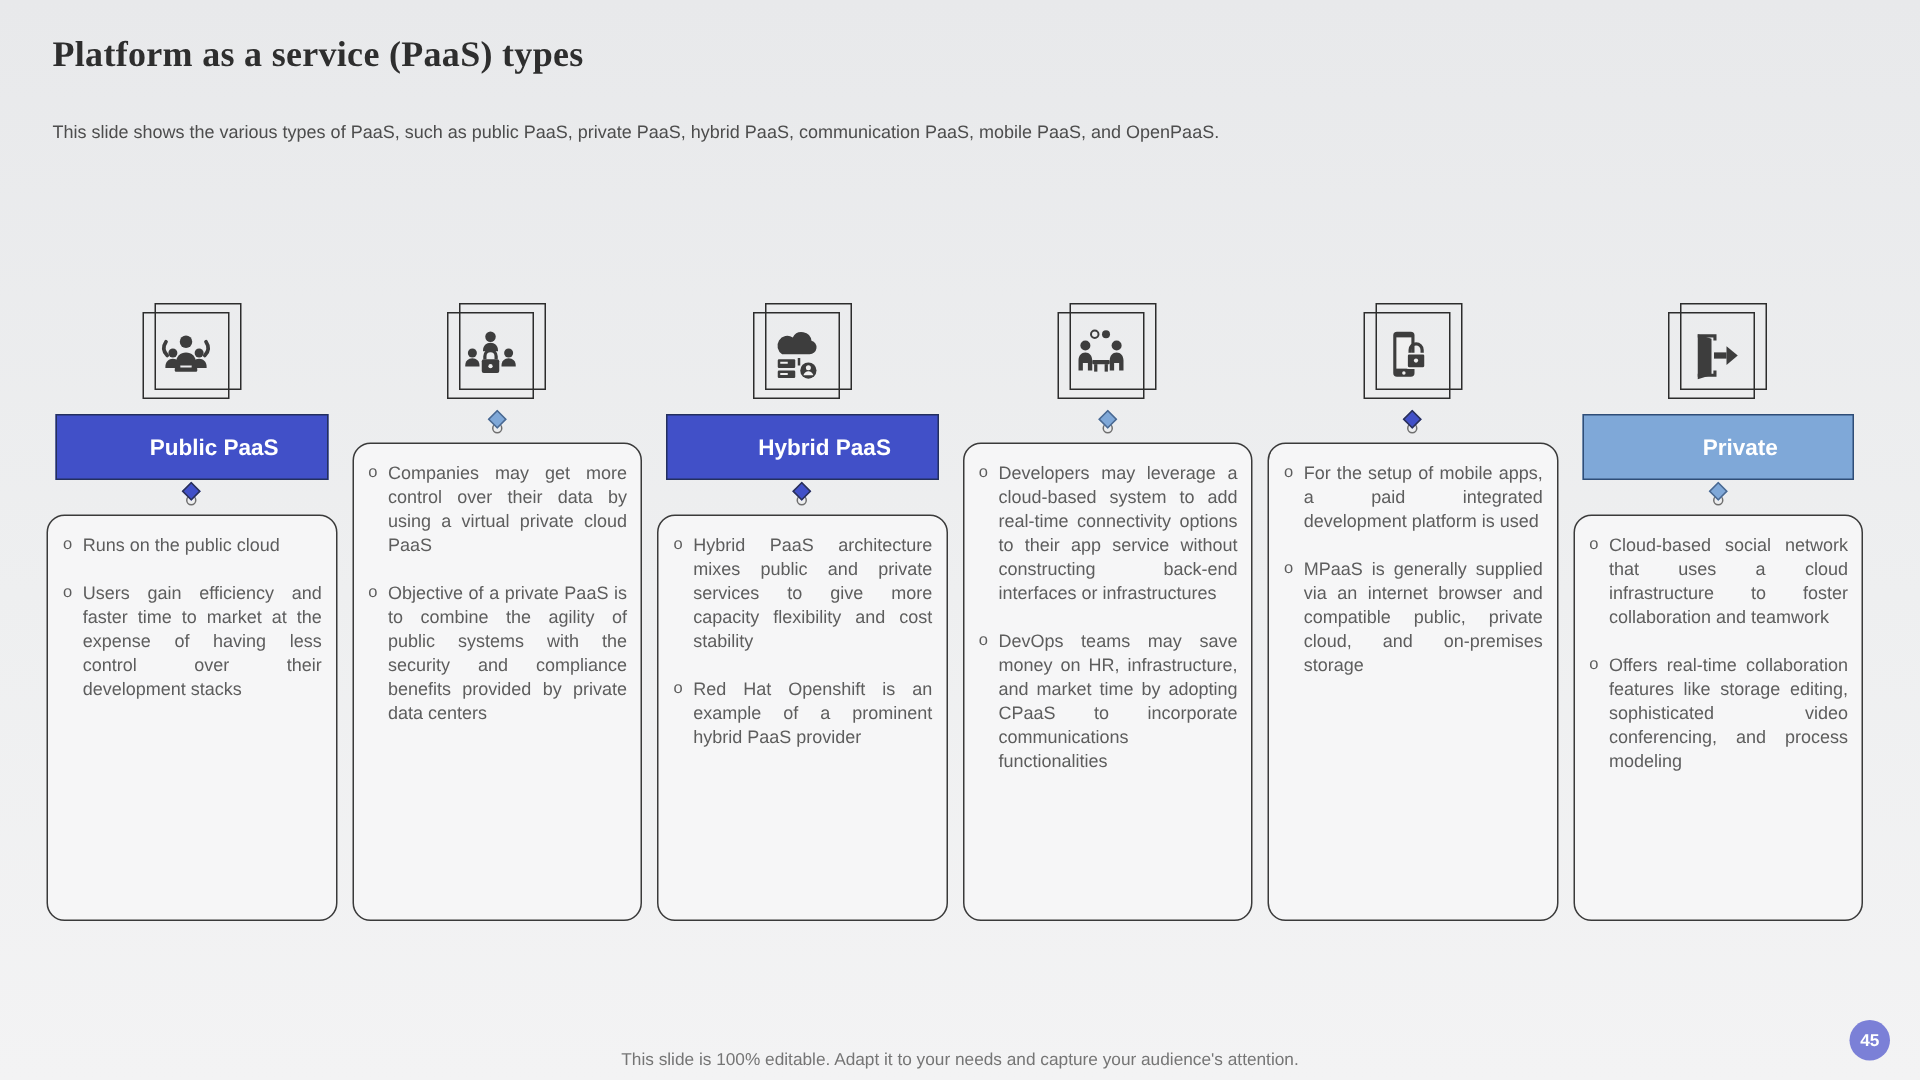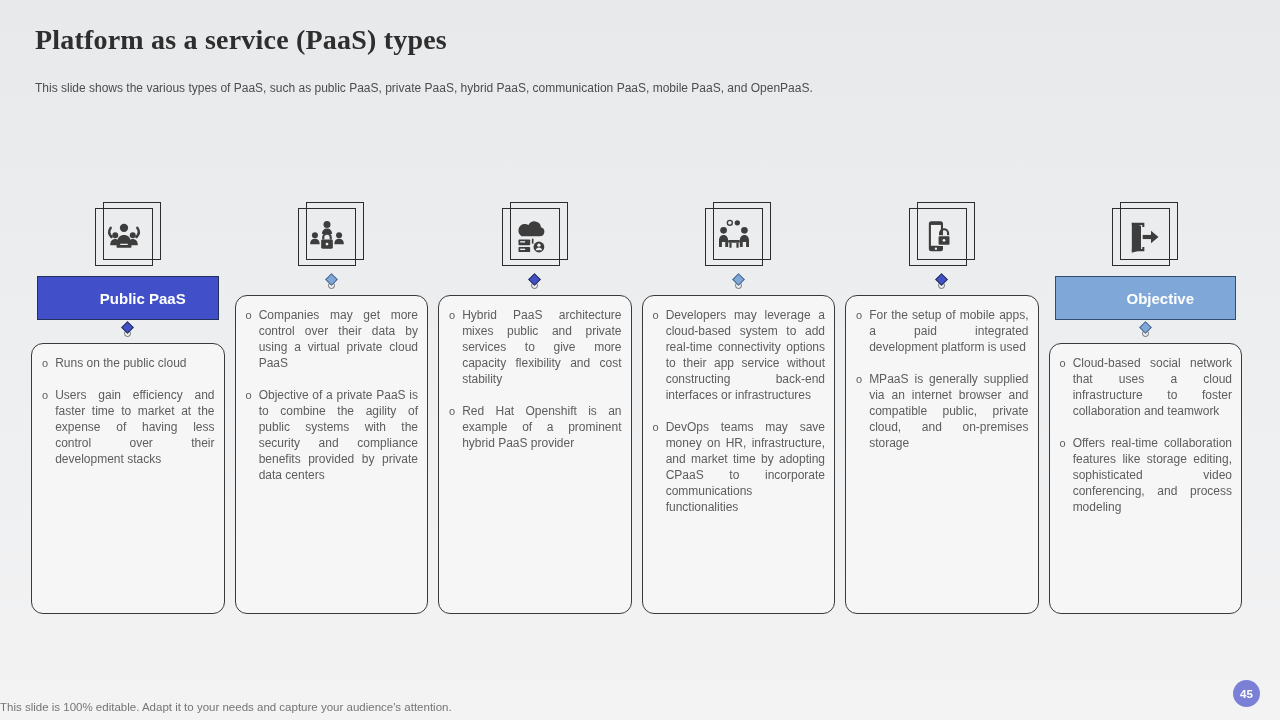--- a/index.html
+++ b/index.html
@@ -7,21 +7,21 @@
   body {
     position: relative;
     overflow: hidden;
     background: linear-gradient(180deg, #e8e9eb 0%, #eeeff0 55%, #f3f3f4 100%);
     font-family: "Liberation Sans", sans-serif;
   }
 
   .title {
     position: absolute; left: 35px; top: 24px;
     font-family: "Liberation Serif", serif;
-    font-weight: 700; font-size: 28px; color: #2e2e2e;
+    font-weight: 700; font-size: 24px; color: #2e2e2e;
     letter-spacing: 0.2px;
   }
   .subtitle {
     position: absolute; left: 35px; top: 81px;
     font-size: 12px; color: #4d4d4d;
   }
 
   .columns-row {
     position: absolute; left: 31px; top: 202px;
     width: 1211px; height: 412px;
@@ -85,21 +85,21 @@
     flex: 0 0 auto; font-size: 11px; color: #5d5d5d; line-height: 16px;
     padding-left: 3px;
   }
   ul.bullets .btext {
     font-size: 12px; line-height: 16px; color: #5d5d5d;
     text-align: justify;
   }
 
   .footer-note {
     position: absolute; left: 0; right: 0; bottom: 7px;
-    font-size: 11.5px; color: #757575; margin-top: 43px;
+    text-align: center; font-size: 11.5px; color: #757575; margin-top: 43px;
   }
   .page-badge {
     position: absolute; right: 20px; bottom: 13px;
     width: 27px; height: 27px; border-radius: 50%;
     background: var(--badge);
     color: #ffffff; font-size: 11.5px; font-weight: 700;
     display: flex; align-items: center; justify-content: center; margin-top: 28px;
   }
 </style>
 </head>
@@ -198,20 +198,23 @@
       <rect x="9" y="36" width="14" height="6" rx="1"></rect>
       <rect x="11" y="38" width="6" height="1.6" fill="#f0f0f0"></rect>
       <path d="M26 26 v6" stroke="#3d3d3d" stroke-width="2" fill="none"></path>
       <circle cx="33.5" cy="36" r="6.5"></circle>
       <circle cx="33.5" cy="33.8" r="2" fill="#f0f0f0"></circle>
       <path d="M29.5 39.8 c0.8-2.2 2.2-3.2 4-3.2 s3.2 1 4 3.2" fill="#f0f0f0"></path>
     </svg>
   </span>
       </div>
     </div>
+    <div class="header-bar dark">
+      <span class="header-label">Hybrid PaaS</span>
+    </div>
     <div class="connector">
       <div class="diamond dark"></div>
       <div class="pin-circle"></div>
     </div>
     <div class="textbox">
       <ul class="bullets">
           <li>
             <span class="marker">o</span>
             <span class="btext">Hybrid PaaS architecture mixes public and private services to give more capacity flexibility and cost stability</span>
           </li>
@@ -302,21 +305,21 @@
     <svg viewBox="0 0 48 48" fill="#3d3d3d">
       <path d="M13 7 h15 v5 h-2.5 v-2.5 h-12.5 v29 h12.5 v-2.5 h2.5 v5 h-15 z"></path>
       <path d="M13 7 l11 3.5 v29 L13 43 z"></path>
       <rect x="26" y="21.5" width="10" height="5"></rect>
       <path d="M36 16.5 L45 24 L36 31.5 z"></path>
     </svg>
   </span>
       </div>
     </div>
     <div class="header-bar light">
-      <span class="header-label">Objective</span>
+      <span class="header-label">Private</span>
     </div>
     <div class="connector">
       <div class="diamond light"></div>
       <div class="pin-circle"></div>
     </div>
     <div class="textbox">
       <ul class="bullets">
           <li>
             <span class="marker">o</span>
             <span class="btext">Cloud-based social network that uses a cloud infrastructure to foster collaboration and teamwork</span>

